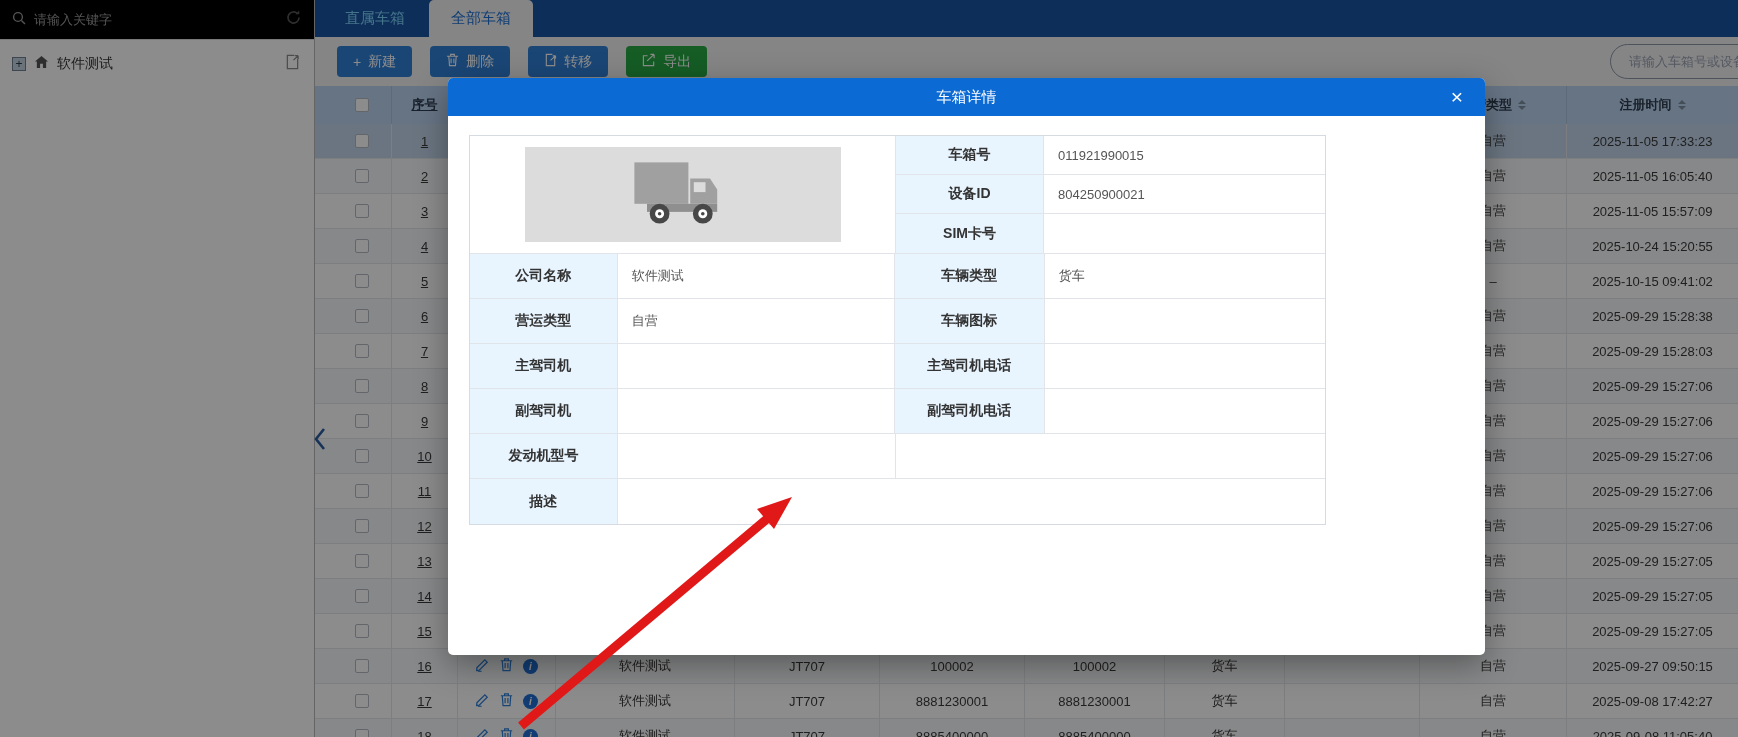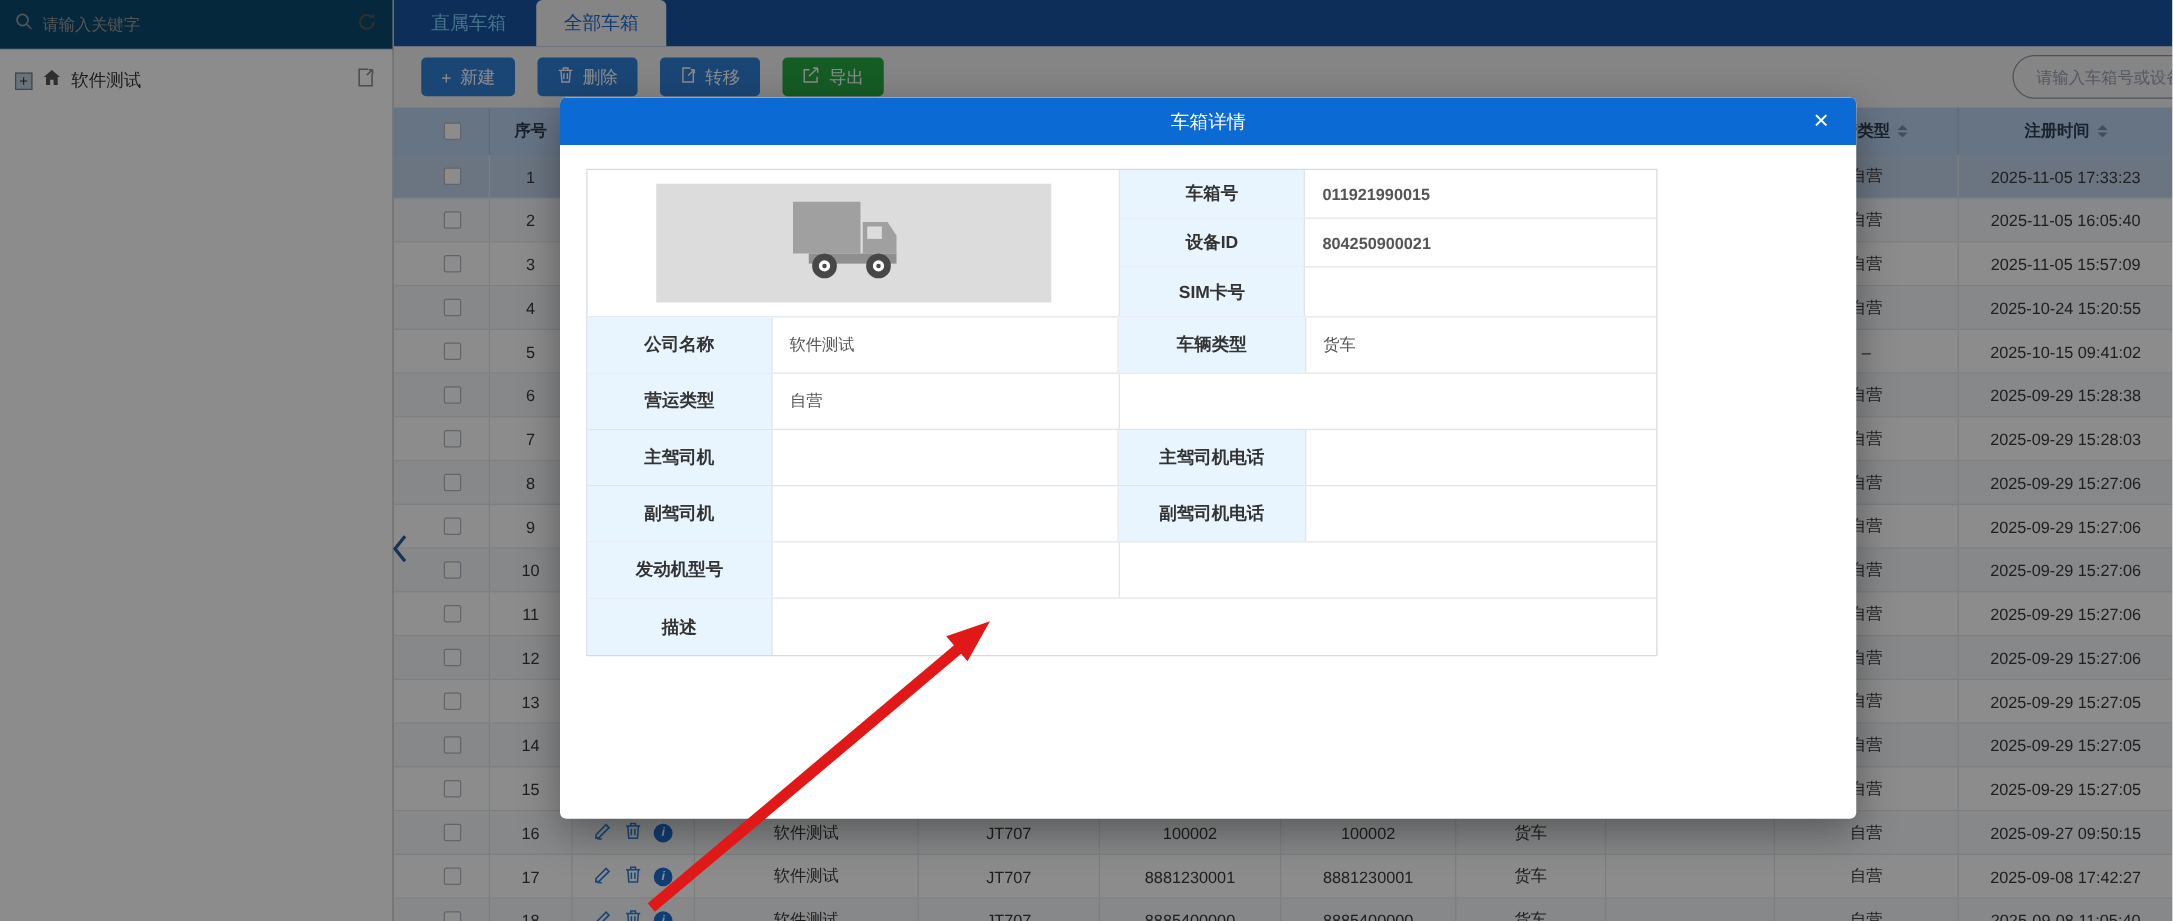--- a/index.html
+++ b/index.html
@@ -5,21 +5,21 @@
   html,body{margin:0;padding:0;background:#e9e9e9;}
   *{box-sizing:border-box;}
   .stage{position:relative;width:1738px;height:737px;overflow:hidden;background:#fff;
          font-family:"Liberation Sans","DejaVu Sans",sans-serif;}
 
   
   .bg{position:absolute;inset:0;z-index:1;}
 
   
   .sidebar{position:absolute;left:0;top:0;width:315px;height:737px;background:#fff;border-right:1px solid #b9b9b9;}
-  .side-search{height:40px;background:#0c4a6e;border-bottom:1px solid #dcdcdc;display:flex;align-items:center;padding:0 12px;gap:8px;}
+  .side-search{height:40px;background:#000000;border-bottom:1px solid #dcdcdc;display:flex;align-items:center;padding:0 12px;gap:8px;}
   .side-search .ph{color:#9a9a9a;font-size:13px;flex:1;white-space:nowrap;overflow:hidden;}
   .tree-row{display:flex;align-items:center;gap:8px;padding:14px 14px 0 12px;}
   .plusbox{width:14px;height:14px;border:1px solid #6f8196;background:#c4d2de;color:#2c3a48;font-size:12px;line-height:12px;
            text-align:center;flex:0 0 auto;}
   .tree-label{font-size:14px;color:#333;}
   .tree-export{margin-left:auto;}
 
   
   .main{position:absolute;left:315px;top:0;width:1423px;height:737px;background:#f2f3f5;overflow:hidden;}
   .tabbar{height:37px;background:#1855a0;display:flex;align-items:stretch;padding-left:8px;}
@@ -33,21 +33,21 @@
                display:flex;align-items:center;padding:0 18px;color:#9aa2b1;font-size:13px;white-space:nowrap;}
 
   
   .thead{height:38px;background:#bcd4f0;display:flex;align-items:center;font-size:13px;font-weight:bold;color:#2e3c50;}
   .thead .cell{display:flex;align-items:center;justify-content:center;height:100%;border-right:1px solid #a9c2de;}
   .rows .row{height:35px;display:flex;align-items:center;font-size:13px;color:#3a3a3a;background:#fff;border-bottom:1px solid #e4e6e9;}
   .rows .row:nth-child(even){background:#f6f7f9;}
   .rows .row.selected{background:#c2d6ec;}
   .cell{display:flex;align-items:center;justify-content:center;height:100%;border-right:1px solid #e4e6e9;overflow:hidden;}
   .c-pad{width:17px;border-right:none!important;}
-  .c-cb{width:60px;} .c-seq{width:66px;} .c-ops{width:98px;gap:9px;}
+  .c-cb{width:60px;} .c-seq{width:66px;text-decoration:underline;} .c-ops{width:98px;gap:9px;}
   .c-com{width:179px;} .c-pro{width:145px;} .c-box{width:145px;} .c-dev{width:140px;}
   .c-vty{width:120px;} .c-dri{width:135px;} .c-opt{width:147px;} .c-reg{width:171px;border-right:none!important;}
   .thead .c-dri{justify-content:flex-end;padding-right:14px;}
   .checkbox{width:14px;height:14px;border:1px solid #b3bac2;border-radius:2px;background:#fff;}
   .sort{display:inline-flex;flex-direction:column;gap:2px;margin-left:6px;}
   .sort i{display:block;width:0;height:0;border-left:4px solid transparent;border-right:4px solid transparent;}
   .sort .up{border-bottom:4px solid #7d8fa0;border-bottom-color:#7d8ea0;}
   .sort .dn{border-top:4px solid #7d8ea0;}
   .op-ic{width:15px;height:15px;flex:0 0 auto;}
   .info-dot{width:15px;height:15px;border-radius:50%;background:#1f6fd4;color:#fff;font-size:10px;font-weight:bold;
@@ -68,21 +68,21 @@
   .modal-body{padding:19px 22px 0 21px;}
   .dtable{width:857px;border:1px solid #d6dbe1;}
   .dt-top{display:flex;border-bottom:1px solid #e1e5ea;}
   .img-cell{width:426px;height:117px;display:flex;align-items:center;justify-content:center;border-right:1px solid #e1e5ea;}
   .img-ph{width:316px;height:95px;background:#dcdcdc;display:flex;align-items:center;justify-content:center;}
   .dt-top-right{width:429px;display:flex;flex-direction:column;}
   .dt-top-right .trow{display:flex;height:39px;border-bottom:1px solid #e1e5ea;}
   .dt-top-right .trow:last-child{border-bottom:none;}
   .lbl{background:#e8f4fe;display:flex;align-items:center;justify-content:center;font-size:14px;font-weight:600;color:#333;border-right:1px solid #e1e5ea;}
   .val{display:flex;align-items:center;padding-left:14px;font-size:13px;color:#555;}
-  .dt-top-right .lbl{width:148px;} .dt-top-right .val{flex:1;font-weight:bold;}
+  .dt-top-right .lbl{width:148px;} .dt-top-right .val{flex:1;}
   .dt-row{display:flex;height:45px;border-bottom:1px solid #e1e5ea;}
   .dt-row:last-child{border-bottom:none;text-align:right;}
   .dt-row .l1{width:148px;} .dt-row .v1{width:278px;border-right:1px solid #e1e5ea;}
   .dt-row .l2{width:150px;} .dt-row .v2{width:281px;}
   .dt-row.desc .v1{width:709px;border-right:none;}
 
   
   .arrow{position:absolute;inset:0;z-index:20;pointer-events:none;}
 </style>
 </head>
@@ -575,20 +575,21 @@
         <div id="dt-rows">
             <div class="dt-row">
               <div class="lbl l1">公司名称</div>
               <div class="val v1">软件测试</div>
               <div class="lbl l2">车辆类型</div>
               <div class="val v2">货车</div>
             </div>
             <div class="dt-row">
               <div class="lbl l1">营运类型</div>
               <div class="val v1">自营</div>
+              <div class="lbl l2">车辆图标</div>
               <div class="val v2"></div>
             </div>
             <div class="dt-row">
               <div class="lbl l1">主驾司机</div>
               <div class="val v1"></div>
               <div class="lbl l2">主驾司机电话</div>
               <div class="val v2"></div>
             </div>
             <div class="dt-row">
               <div class="lbl l1">副驾司机</div>

